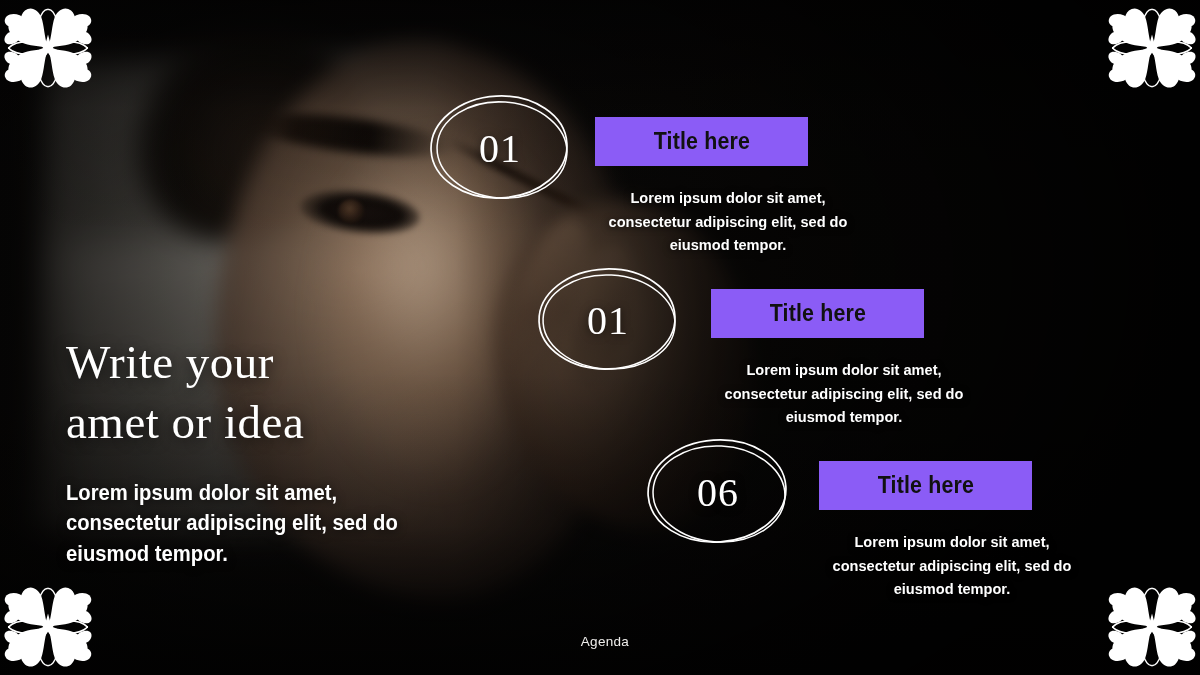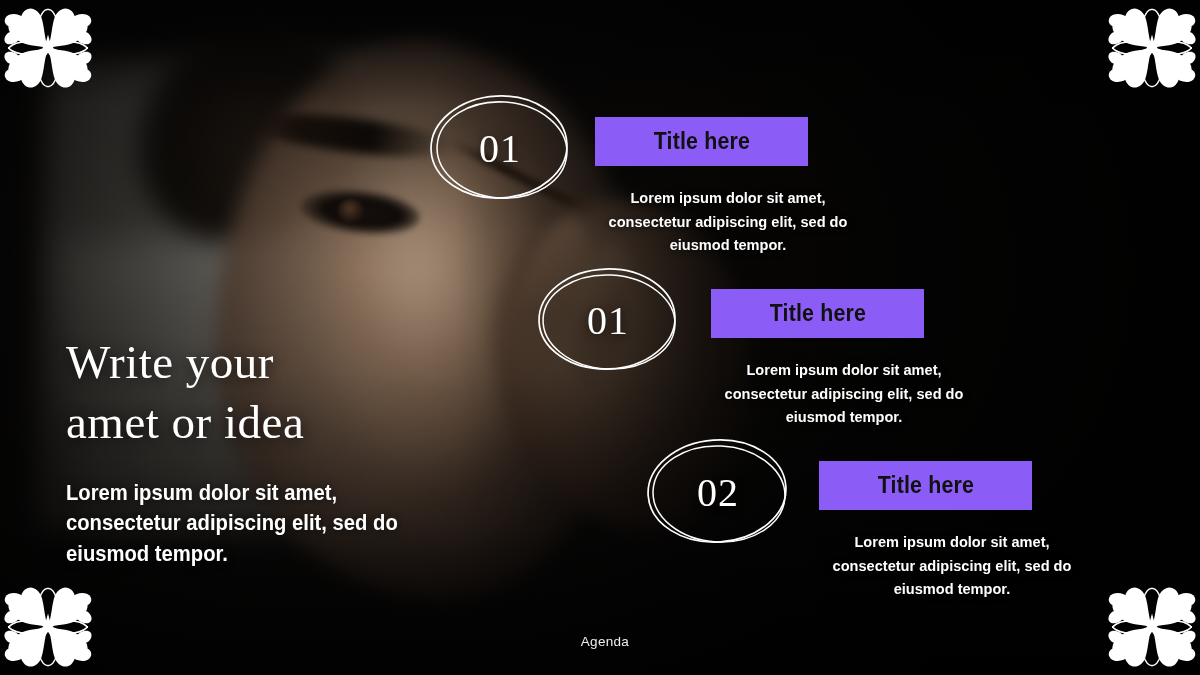--- a/index.html
+++ b/index.html
@@ -417,21 +417,21 @@
     </div>
     <div class="item-desc">Lorem ipsum dolor sit amet, consectetur adipiscing elit, sed do eiusmod tempor.</div>
   </div>
 
   <div class="item item3">
     <div class="circle-wrap">
       <svg width="150" height="120" viewBox="0 0 150 120">
         <ellipse cx="74" cy="59" rx="69" ry="51" fill="none" stroke="#ffffff" stroke-width="1.7" transform="rotate(-4 74 59)"></ellipse>
         <ellipse cx="76" cy="62" rx="66" ry="48" fill="none" stroke="#ffffff" stroke-width="1.5" transform="rotate(3 76 62)"></ellipse>
       </svg>
-      <div class="circle-num">02</div>
+      <div class="circle-num">06</div>
     </div>
     <div class="title-chip">
       <span>Title here</span>
     </div>
     <div class="item-desc">Lorem ipsum dolor sit amet, consectetur adipiscing elit, sed do eiusmod tempor.</div>
   </div>
 
   <div class="footer">Agenda</div>
 
 </div>

